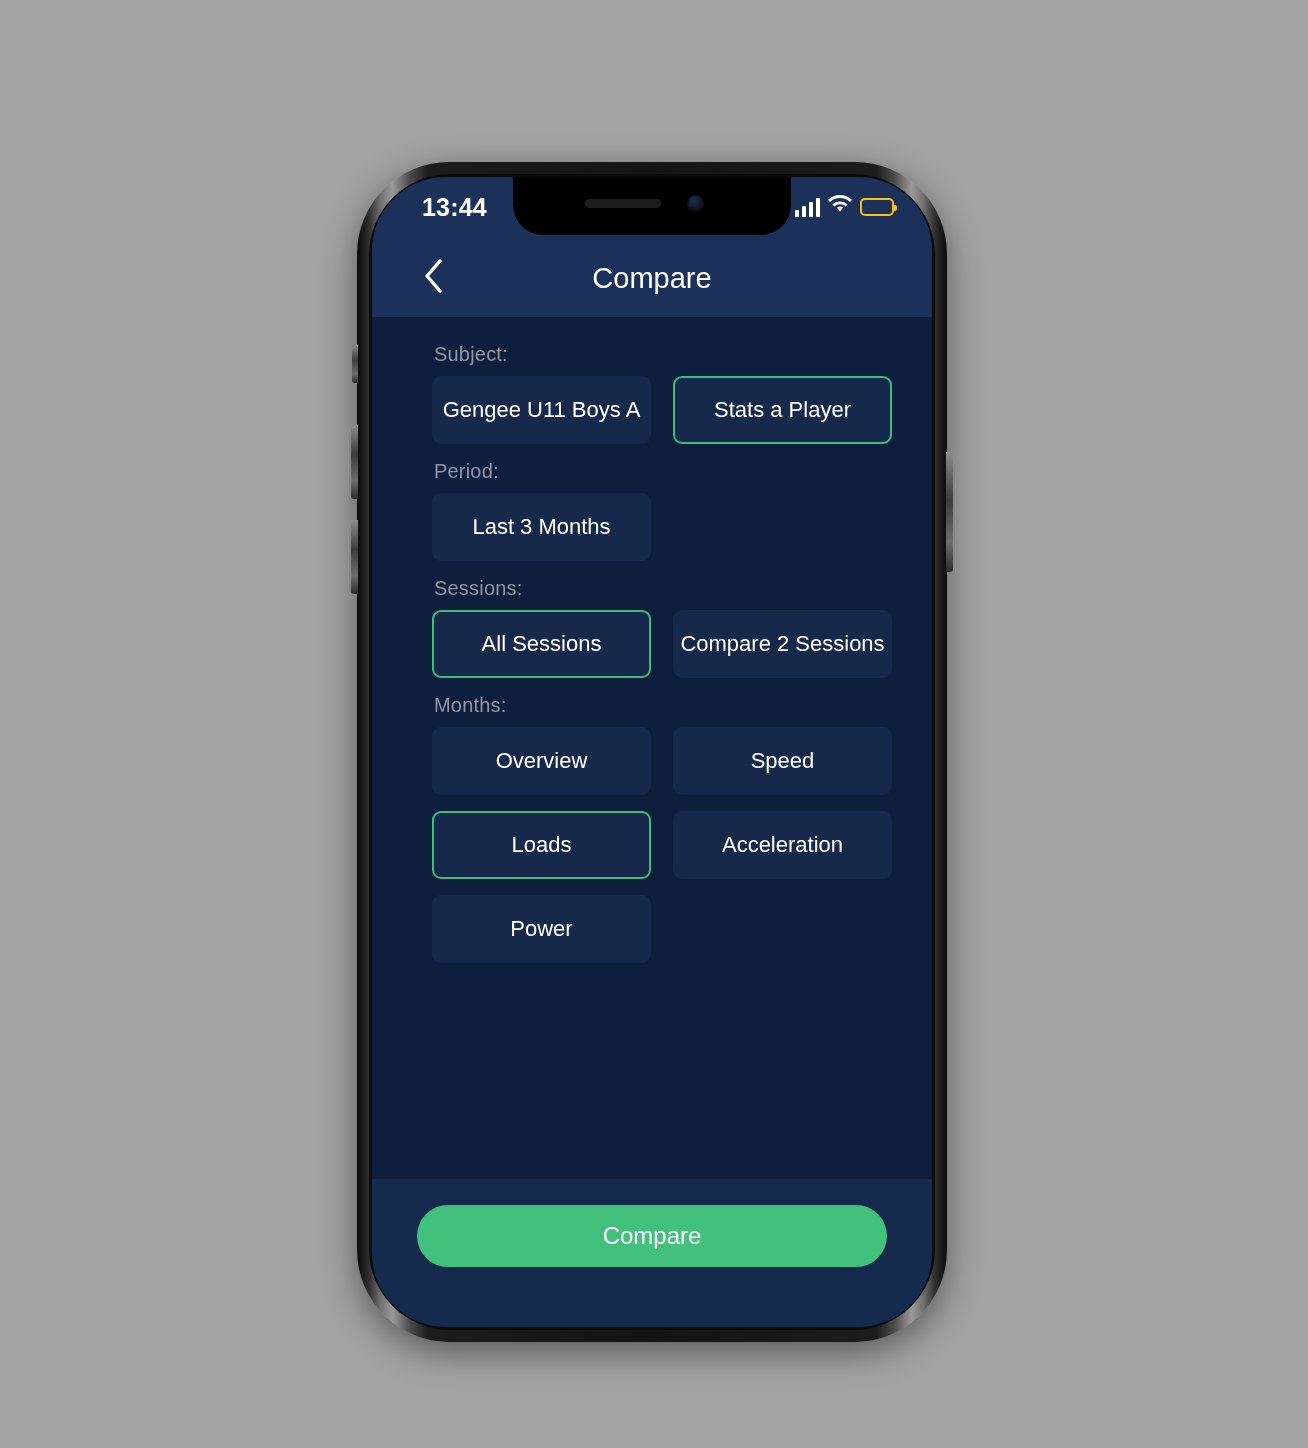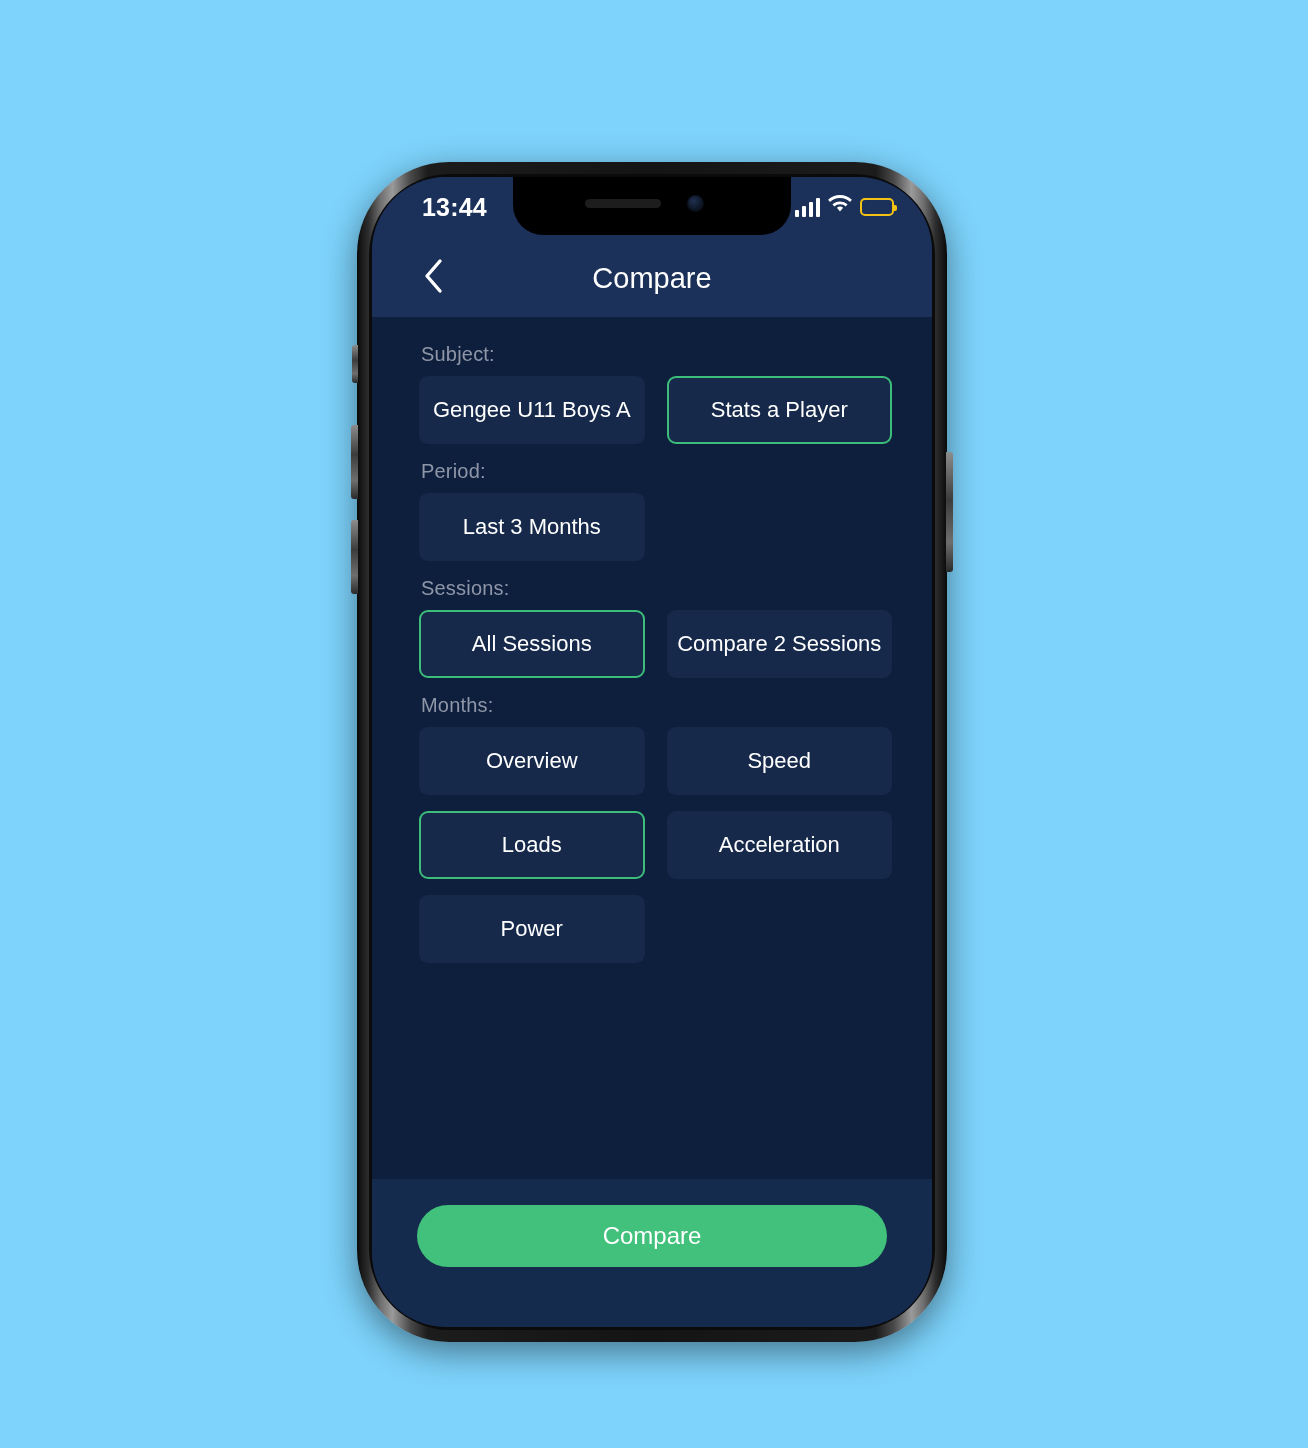--- a/index.html
+++ b/index.html
@@ -10,21 +10,21 @@
     height: 1448px;
     overflow: hidden;
     font-family: "Liberation Sans", sans-serif;
   }
 
   
   #stage {
     position: relative;
     width: 1308px;
     height: 1448px;
-    background: #7dd3fc;
+    background: #a3a3a3;
   }
 
   .phone-outer {
     position: absolute;
     left: 357px;
     top: 162px;
     width: 590px;
     height: 1180px;
     border-radius: 92px;
     background: linear-gradient(90deg,
@@ -163,21 +163,21 @@
     color: #ffffff;
     font-size: 29px;
   }
 
   
   .content {
     position: absolute;
     top: 140px; left: 0; right: 0;
     bottom: 148px;
     background: #0e1f3d;
-    padding: 20px 40px 0 47px;
+    padding: 20px 40px 0 60px;
     box-sizing: border-box;
     overflow: hidden;
   }
 
   .group-label {
     color: #8e96a8;
     font-size: 20px;
     margin: 16px 0 10px 2px;
     letter-spacing: 0.2px;
   }

